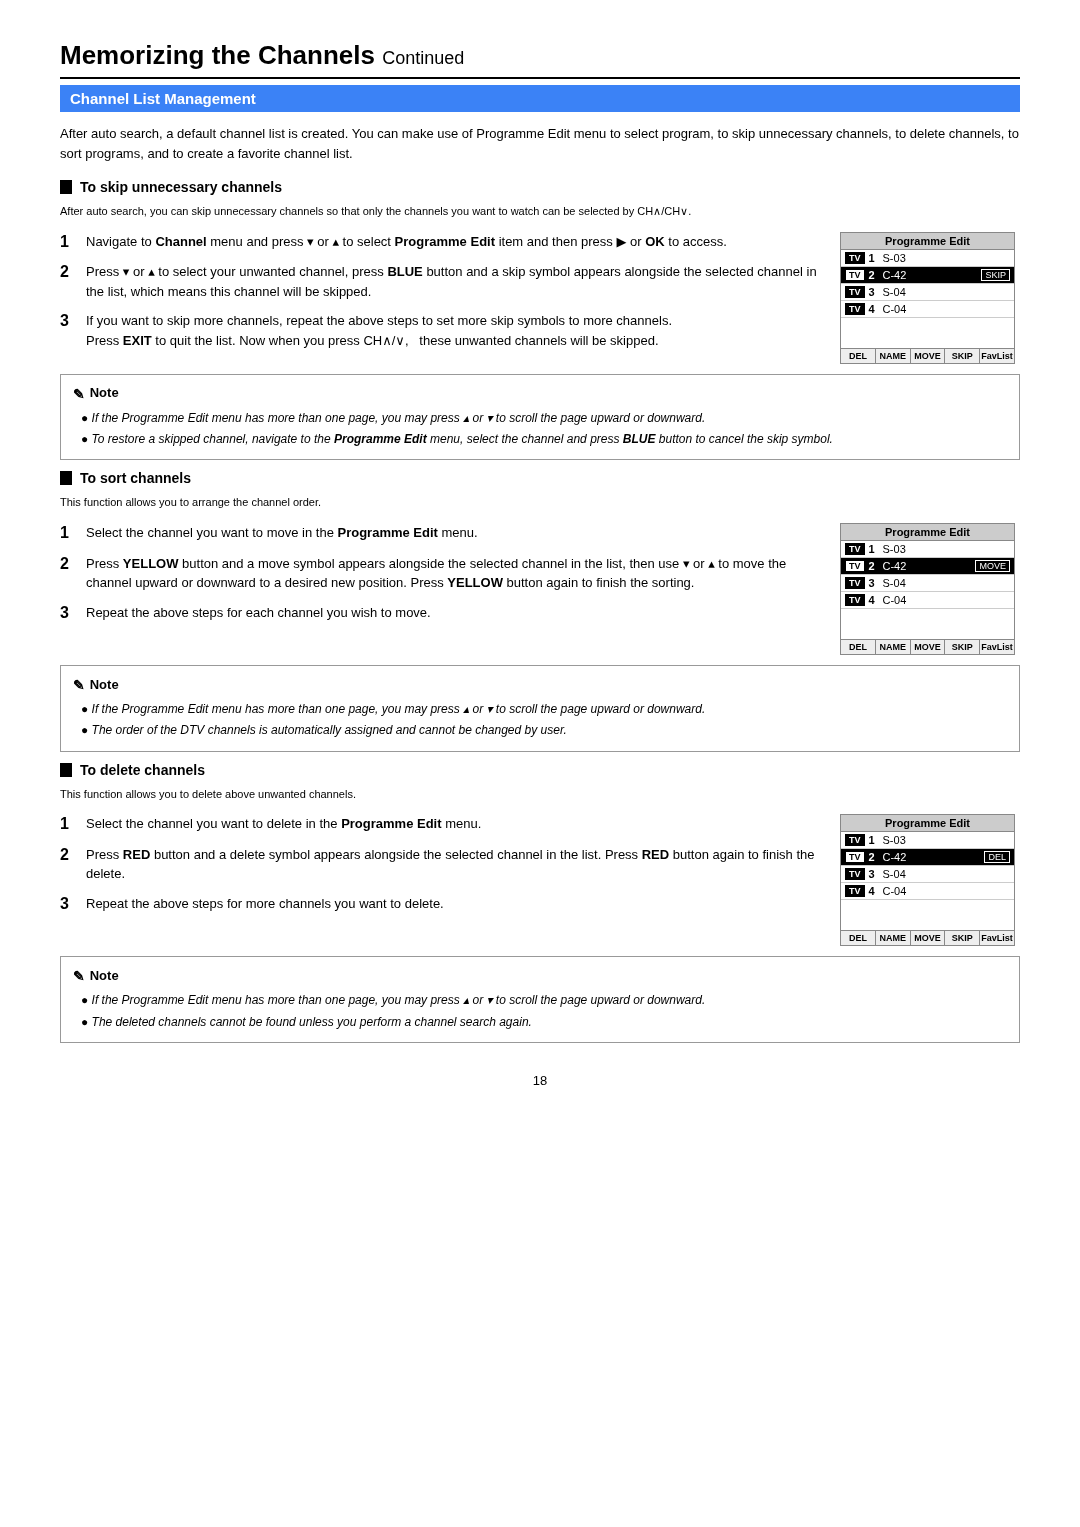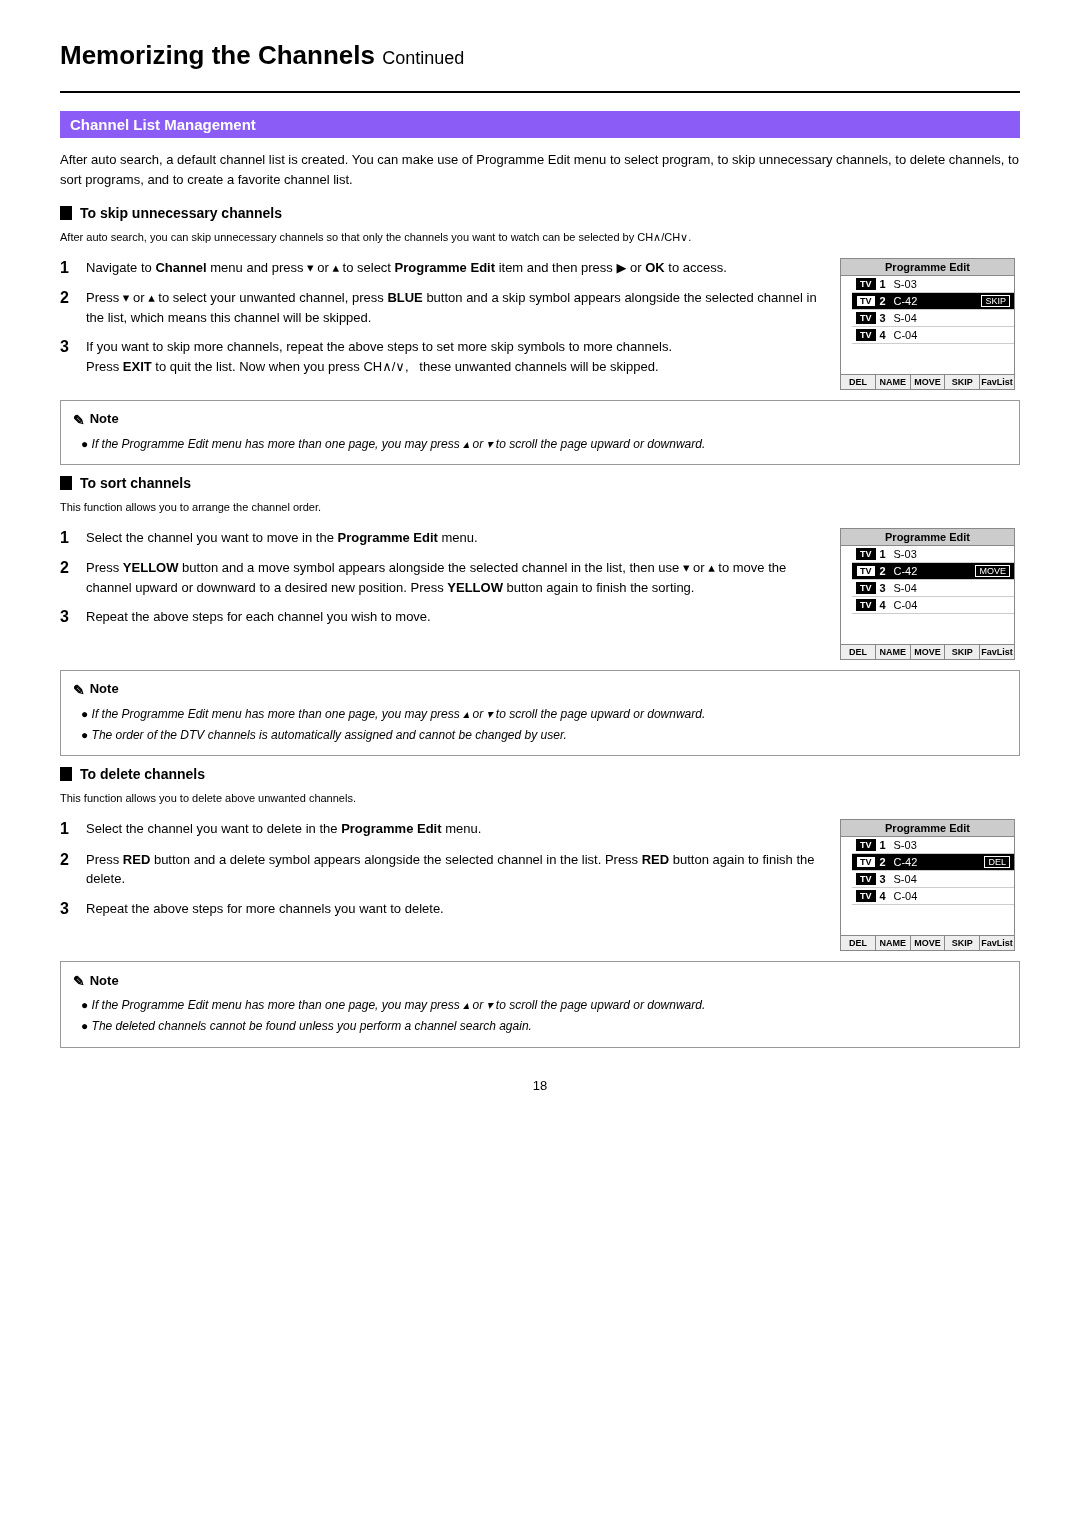--- a/index.html
+++ b/index.html
@@ -10,30 +10,30 @@
       color: #000;
       width: 1080px;
       min-height: 1527px;
       padding: 40px 60px 40px 60px;
     }
 
     .page-title {
       font-size: 26px;
       font-weight: bold;
       border-bottom: 2.5px solid #000;
-      padding-bottom: 20px;
-      margin-bottom: 18px;
+      padding-bottom: 6px;
+      margin-bottom: 6px;
     }
     .page-title .continued {
       font-size: 18px;
       font-weight: normal;
     }
 
     .section-header {
-      background: #8b5cf6;
+      background: #3b82f6;
       color: #fff;
       font-size: 15px;
       font-weight: bold;
       padding: 5px 10px;
       margin-bottom: 12px;
       display: inline-block;
       width: 100%;
     }
 
     .intro-text {
@@ -112,21 +112,20 @@
       font-size: 11px;
       padding: 2px 4px;
       border-bottom: 1px solid #888;
     }
     .prog-edit-row {
       display: flex;
       align-items: flex-end;
       border-bottom: 1px solid #ccc;
       padding: 2px 4px;
       gap: 4px;
-      margin-left: 11px;
     }
     .prog-edit-row.selected {
       background: #000;
       color: #fff;
     }
     .prog-edit-row.selected .tv-badge {
       background: #fff;
       color: #000;
     }
     .tv-badge {
@@ -300,20 +299,21 @@
     </div>
   </div>
 </div>
 
 <div class="note-box">
   <div class="note-header">
     <span class="note-icon">✎</span>
     <span>Note</span>
   </div>
   <div class="note-item">If the Programme Edit menu has more than one page, you may press ▴ or ▾  to scroll the page upward or downward.</div>
+  <div class="note-item">To restore a skipped channel, navigate to the <b>Programme Edit</b> menu, select the channel and press <b>BLUE</b> button to cancel the skip symbol.</div>
 </div>
 
 
 <div class="subsection-title">
   <span>To sort channels</span>
 </div>
 
 <p class="sub-intro">This function allows you to arrange the channel order.</p>
 
 <div class="steps-and-image">

